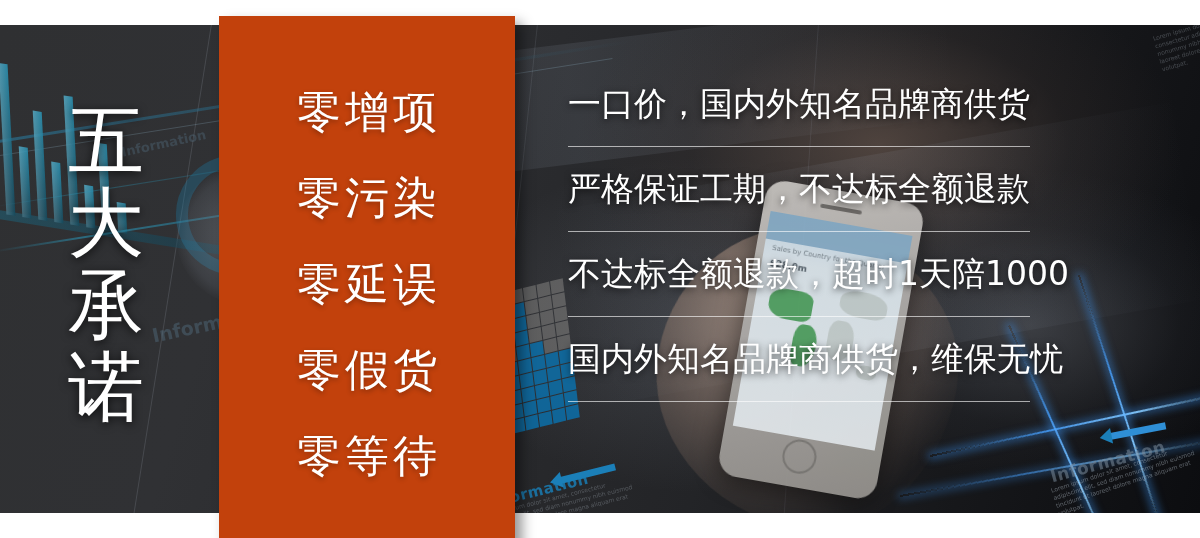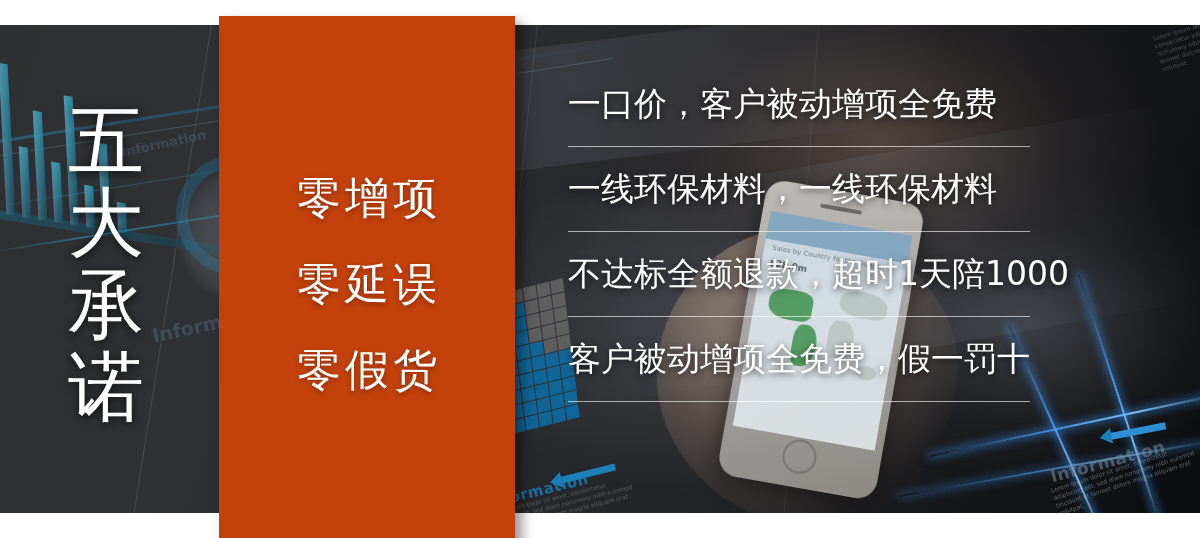--- a/index.html
+++ b/index.html
@@ -380,36 +380,38 @@
 
   <div id="vtitle">
     <span>五</span>
     <span>大</span>
     <span>承</span>
     <span>诺</span>
   </div>
 
   <div id="panel">
     <div class="pitem">零增项</div>
+    <div class="pitem">零污染</div>
     <div class="pitem">零延误</div>
     <div class="pitem">零假货</div>
+    <div class="pitem">零等待</div>
   </div>
 
   <div id="promises">
     <div class="prow">
-      <div class="ptext">一口价，客户被动增项全免费</div>
+      <div class="ptext">一口价，国内外知名品牌商供货</div>
     </div>
     <div class="pdiv"></div>
     <div class="prow">
-      <div class="ptext">一线环保材料，一线环保材料</div>
+      <div class="ptext">严格保证工期，不达标全额退款</div>
     </div>
     <div class="pdiv"></div>
     <div class="prow">
       <div class="ptext">不达标全额退款，超时1天陪1000</div>
     </div>
     <div class="pdiv"></div>
     <div class="prow">
-      <div class="ptext">客户被动增项全免费，假一罚十</div>
+      <div class="ptext">国内外知名品牌商供货，维保无忧</div>
     </div>
     <div class="pdiv"></div>
   </div>
 
 </div>
 
 </body></html>

